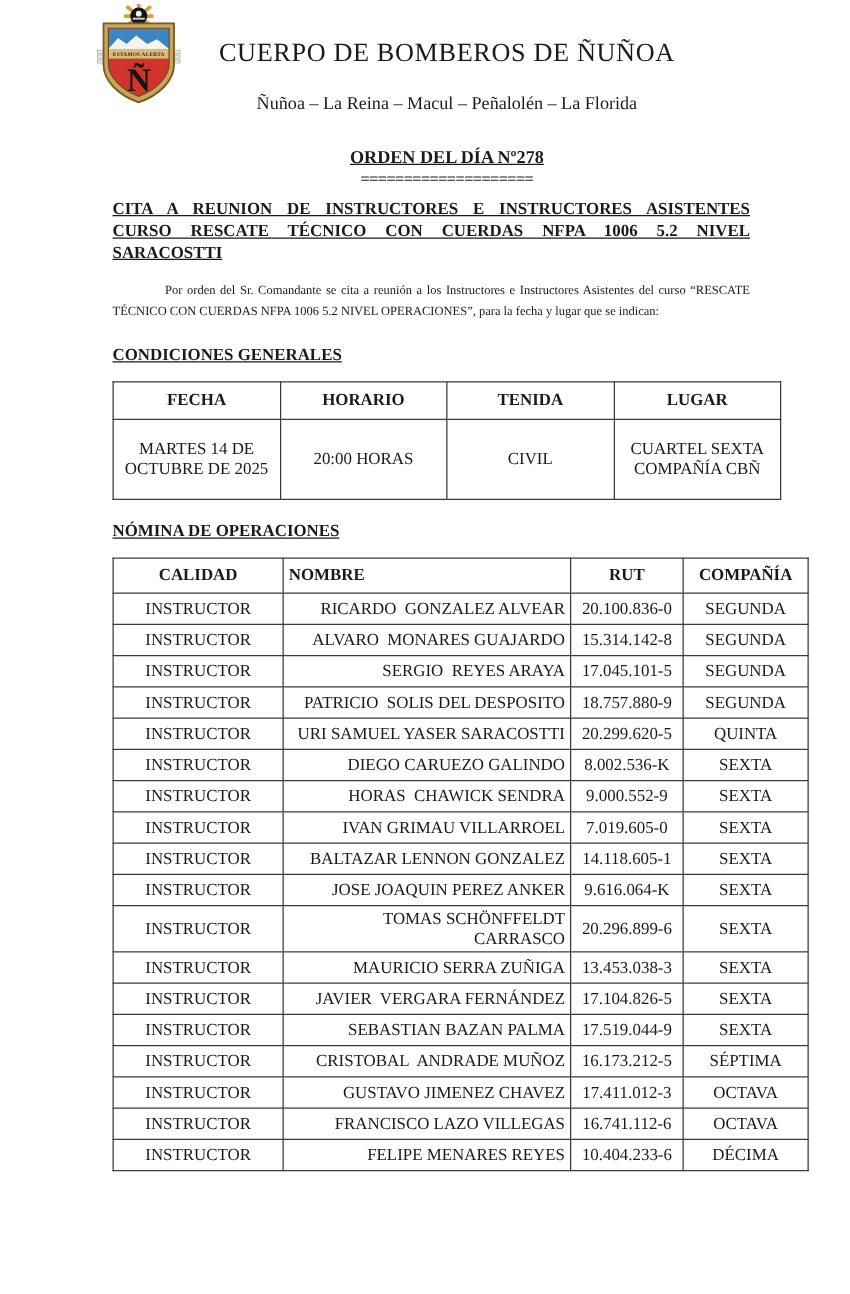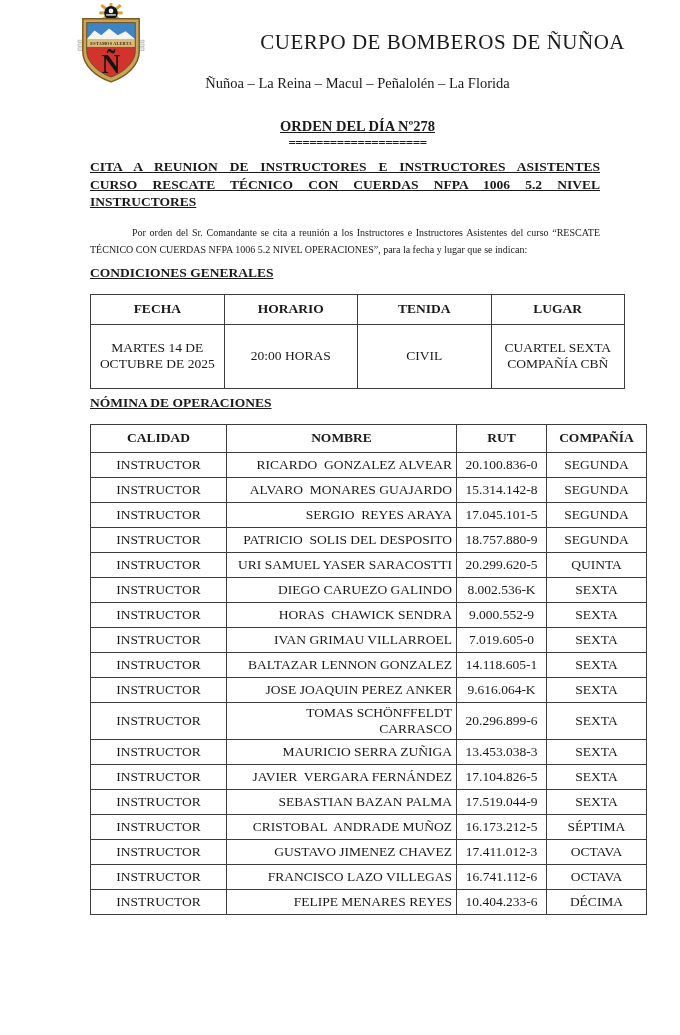--- a/index.html
+++ b/index.html
@@ -3,40 +3,40 @@
 <meta charset="utf-8">
 <style>
   html,body{margin:0;padding:0;background:#ffffff;}
   body{font-family:"Liberation Serif","DejaVu Serif",serif;color:#1a1a1a;}
   .page{width:680px;height:1035px;box-sizing:border-box;position:relative;
         padding:0 55px 0 90px;background:#ffffff;overflow:hidden;}
 
   
   .crest{position:absolute;left:76px;top:2px;}
   .org-block{text-align:center;padding-top:30px;}
-  .org-name{font-size:21px;letter-spacing:0.5px;line-height:25px;text-align:right;}
+  .org-name{font-size:21px;letter-spacing:0.5px;line-height:25px;}
   .org-communes{font-size:14.5px;margin-top:20px;}
 
   
   .order-title{text-align:center;font-weight:bold;font-size:14.5px;margin-top:26px;text-decoration:underline;}
   .order-separator{text-align:center;font-weight:bold;font-size:13px;line-height:9px;
                    letter-spacing:-0.5px;margin-top:3px;}
 
   
   .subject{margin-top:11px;margin-right:25px;font-weight:bold;font-size:13.5px;}
   .subject-line{text-align:justify;text-align-last:justify;text-decoration:underline;
                 line-height:17.5px;}
   .subject-line.last{text-align-last:left;}
 
   
   .body-par{margin:13px 25px 0 0;text-align:justify;text-indent:42px;
             font-size:10px;line-height:17.5px;}
 
   .section-heading{font-weight:bold;text-decoration:underline;font-size:13.5px;
-                   margin-top:6px;}
+                   margin-top:17px;}
 
   
   table{border-collapse:collapse;width:535px;table-layout:fixed;}
   th,td{border:1px solid #3c3c3c;font-size:13.5px;text-align:center;
         vertical-align:middle;padding:2px 4px;box-sizing:border-box;}
   th{font-weight:bold;}
   .cond-table{margin-top:13px;}
   .cond-table th{height:30px;}
   .cond-table td{height:64px;}
   .cond-table th,.cond-table td{width:25%;}
@@ -92,21 +92,21 @@
     <div class="org-name">CUERPO DE BOMBEROS DE ÑUÑOA</div>
     <div class="org-communes">Ñuñoa – La Reina – Macul – Peñalolén – La Florida</div>
   </div>
 
   <div class="order-title">ORDEN DEL DÍA Nº278</div>
   <div class="order-separator">====================</div>
 
   <div class="subject">
     <div class="subject-line">CITA A REUNION DE INSTRUCTORES E INSTRUCTORES ASISTENTES</div>
     <div class="subject-line">CURSO RESCATE TÉCNICO CON CUERDAS NFPA 1006 5.2 NIVEL</div>
-    <div class="subject-line last">INSTRUCTORES</div>
+    <div class="subject-line last">SARACOSTTI</div>
   </div>
 
   <p class="body-par">Por orden del Sr. Comandante se cita a reunión a los Instructores e Instructores Asistentes del curso “RESCATE TÉCNICO CON CUERDAS NFPA 1006 5.2 NIVEL OPERACIONES”, para la fecha y lugar que se indican:</p>
 
   <div class="section-heading">CONDICIONES GENERALES</div>
   <table class="cond-table">
     <thead>
       <tr>
         <th>FECHA</th>
         <th>HORARIO</th>
@@ -122,21 +122,21 @@
         <td>CUARTEL SEXTA COMPAÑÍA CBÑ</td>
       </tr>
     </tbody>
   </table>
 
   <div class="section-heading">NÓMINA DE OPERACIONES</div>
   <table class="roster-table">
     <thead>
       <tr>
         <th class="col-calidad">CALIDAD</th>
-        <th class="col-nombre" style="text-align:center;padding-left:4px;">NOMBRE</th>
+        <th class="col-nombre" style="text-align:left;padding-left:4px;">NOMBRE</th>
         <th class="col-rut">RUT</th>
         <th class="col-compania">COMPAÑÍA</th>
       </tr>
     </thead>
     <tbody>
         <tr>
           <td class="col-calidad">INSTRUCTOR</td>
           <td class="col-nombre">RICARDO  GONZALEZ ALVEAR</td>
           <td class="col-rut">20.100.836-0</td>
           <td class="col-compania">SEGUNDA</td>

